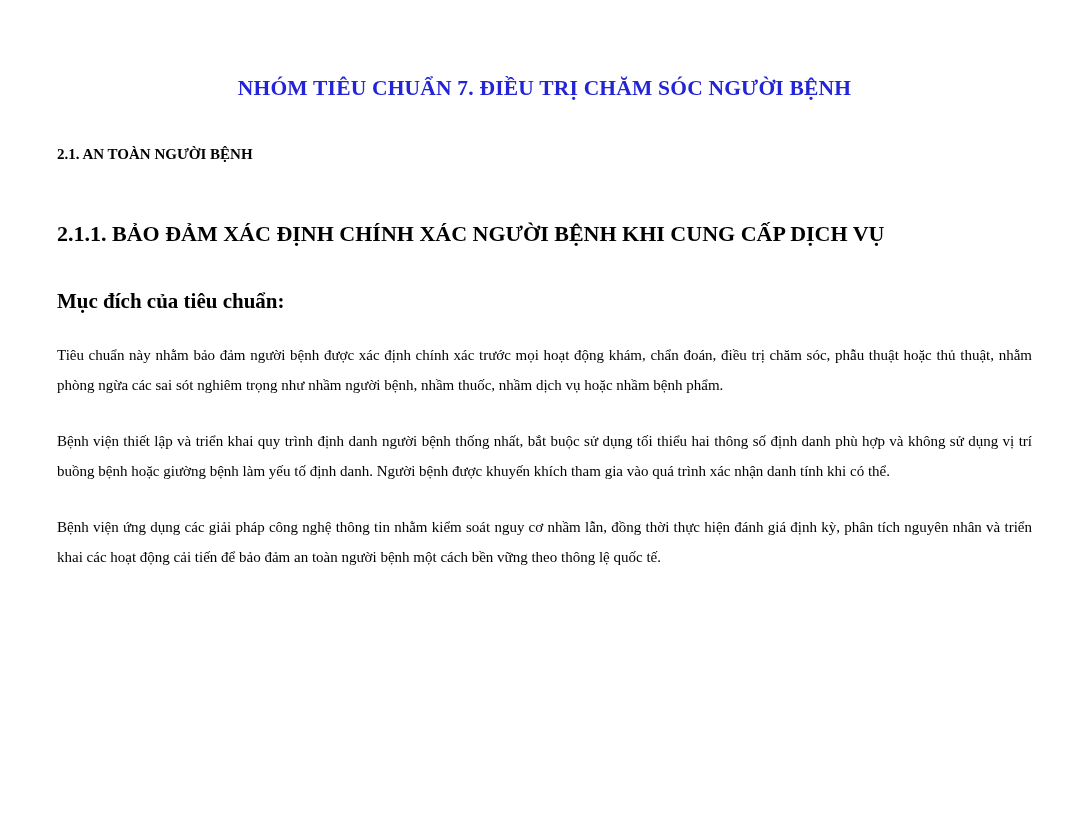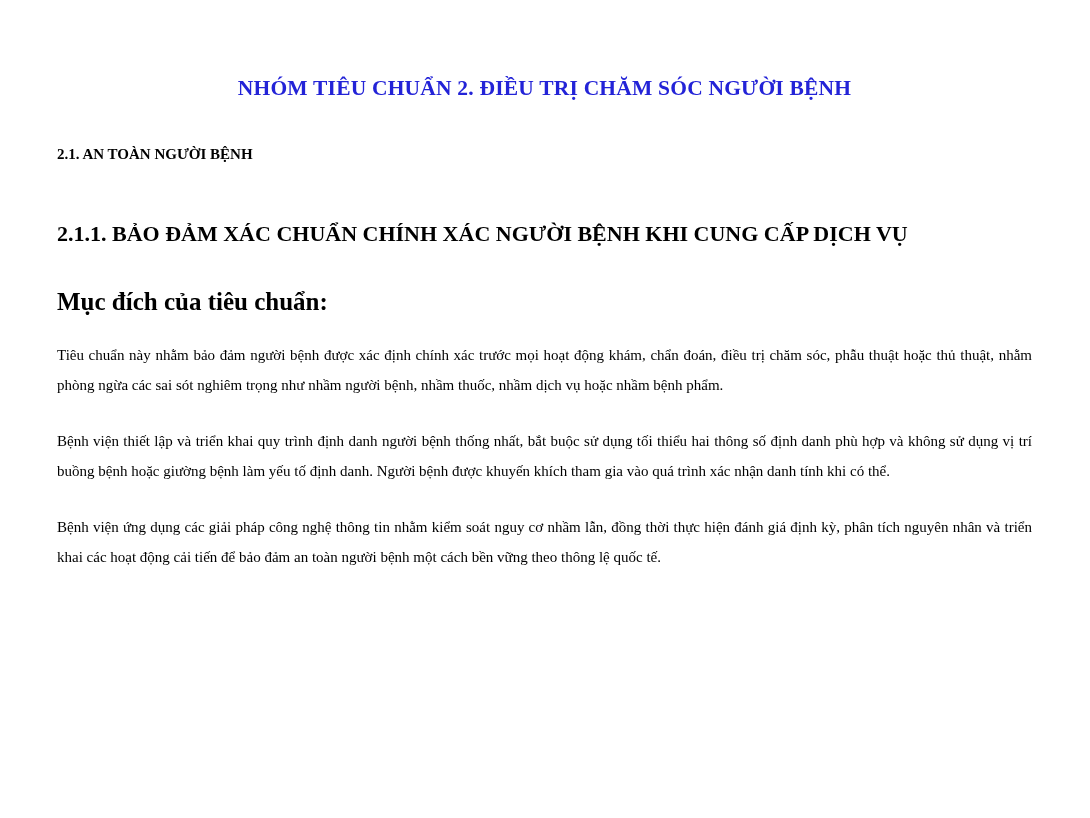--- a/index.html
+++ b/index.html
@@ -33,42 +33,42 @@
     line-height: 26px;
   }
   .subsection-heading {
     margin: 54px 0 0 0;
     font-size: 22px;
     font-weight: bold;
     line-height: 26px;
   }
   .purpose-label {
     margin: 42px 0 0 0;
-    font-size: 25px;
+    font-size: 21px;
     font-weight: bold;
     line-height: 25px;
   }
   .body-paragraph {
     margin: 27px 0 0 0;
     font-size: 15px;
     font-weight: normal;
     line-height: 29.5px;
     text-align: justify;
   }
 </style>
 </head>
 <body>
 
 <div class="page" style="background: rgb(255, 255, 255); color: rgb(0, 0, 0);">
 
-  <h1 class="doc-title" id="doc-title" style="color: rgb(35, 35, 215);">NHÓM TIÊU CHUẨN 2. ĐIỀU TRỊ CHĂM SÓC NGƯỜI BỆNH</h1>
+  <h1 class="doc-title" id="doc-title" style="color: rgb(35, 35, 215);">NHÓM TIÊU CHUẨN 7. ĐIỀU TRỊ CHĂM SÓC NGƯỜI BỆNH</h1>
 
   <h2 class="section-heading">2.1. AN TOÀN NGƯỜI BỆNH</h2>
 
-  <h2 class="subsection-heading">2.1.1. BẢO ĐẢM XÁC CHUẨN CHÍNH XÁC NGƯỜI BỆNH KHI CUNG CẤP DỊCH VỤ</h2>
+  <h2 class="subsection-heading">2.1.1. BẢO ĐẢM XÁC ĐỊNH CHÍNH XÁC NGƯỜI BỆNH KHI CUNG CẤP DỊCH VỤ</h2>
 
   <h3 class="purpose-label">Mục đích của tiêu chuẩn:</h3>
 
   <p class="body-paragraph">Tiêu chuẩn này nhằm bảo đảm người bệnh được xác định chính xác trước mọi hoạt động khám, chẩn đoán, điều trị chăm sóc, phẫu thuật hoặc thủ thuật, nhằm phòng ngừa các sai sót nghiêm trọng như nhầm người bệnh, nhầm thuốc, nhầm dịch vụ hoặc nhầm bệnh phẩm.</p>
 
   <p class="body-paragraph">Bệnh viện thiết lập và triển khai quy trình định danh người bệnh thống nhất, bắt buộc sử dụng tối thiểu hai thông số định danh phù hợp và không sử dụng vị trí buồng bệnh hoặc giường bệnh làm yếu tố định danh. Người bệnh được khuyến khích tham gia vào quá trình xác nhận danh tính khi có thể.</p>
 
 
   <p class="body-paragraph">Bệnh viện ứng dụng các giải pháp công nghệ thông tin nhằm kiểm soát nguy cơ nhầm lẫn, đồng thời thực hiện đánh giá định kỳ, phân tích nguyên nhân và triển khai các hoạt động cải tiến để bảo đảm an toàn người bệnh một cách bền vững theo thông lệ quốc tế.</p>
 

